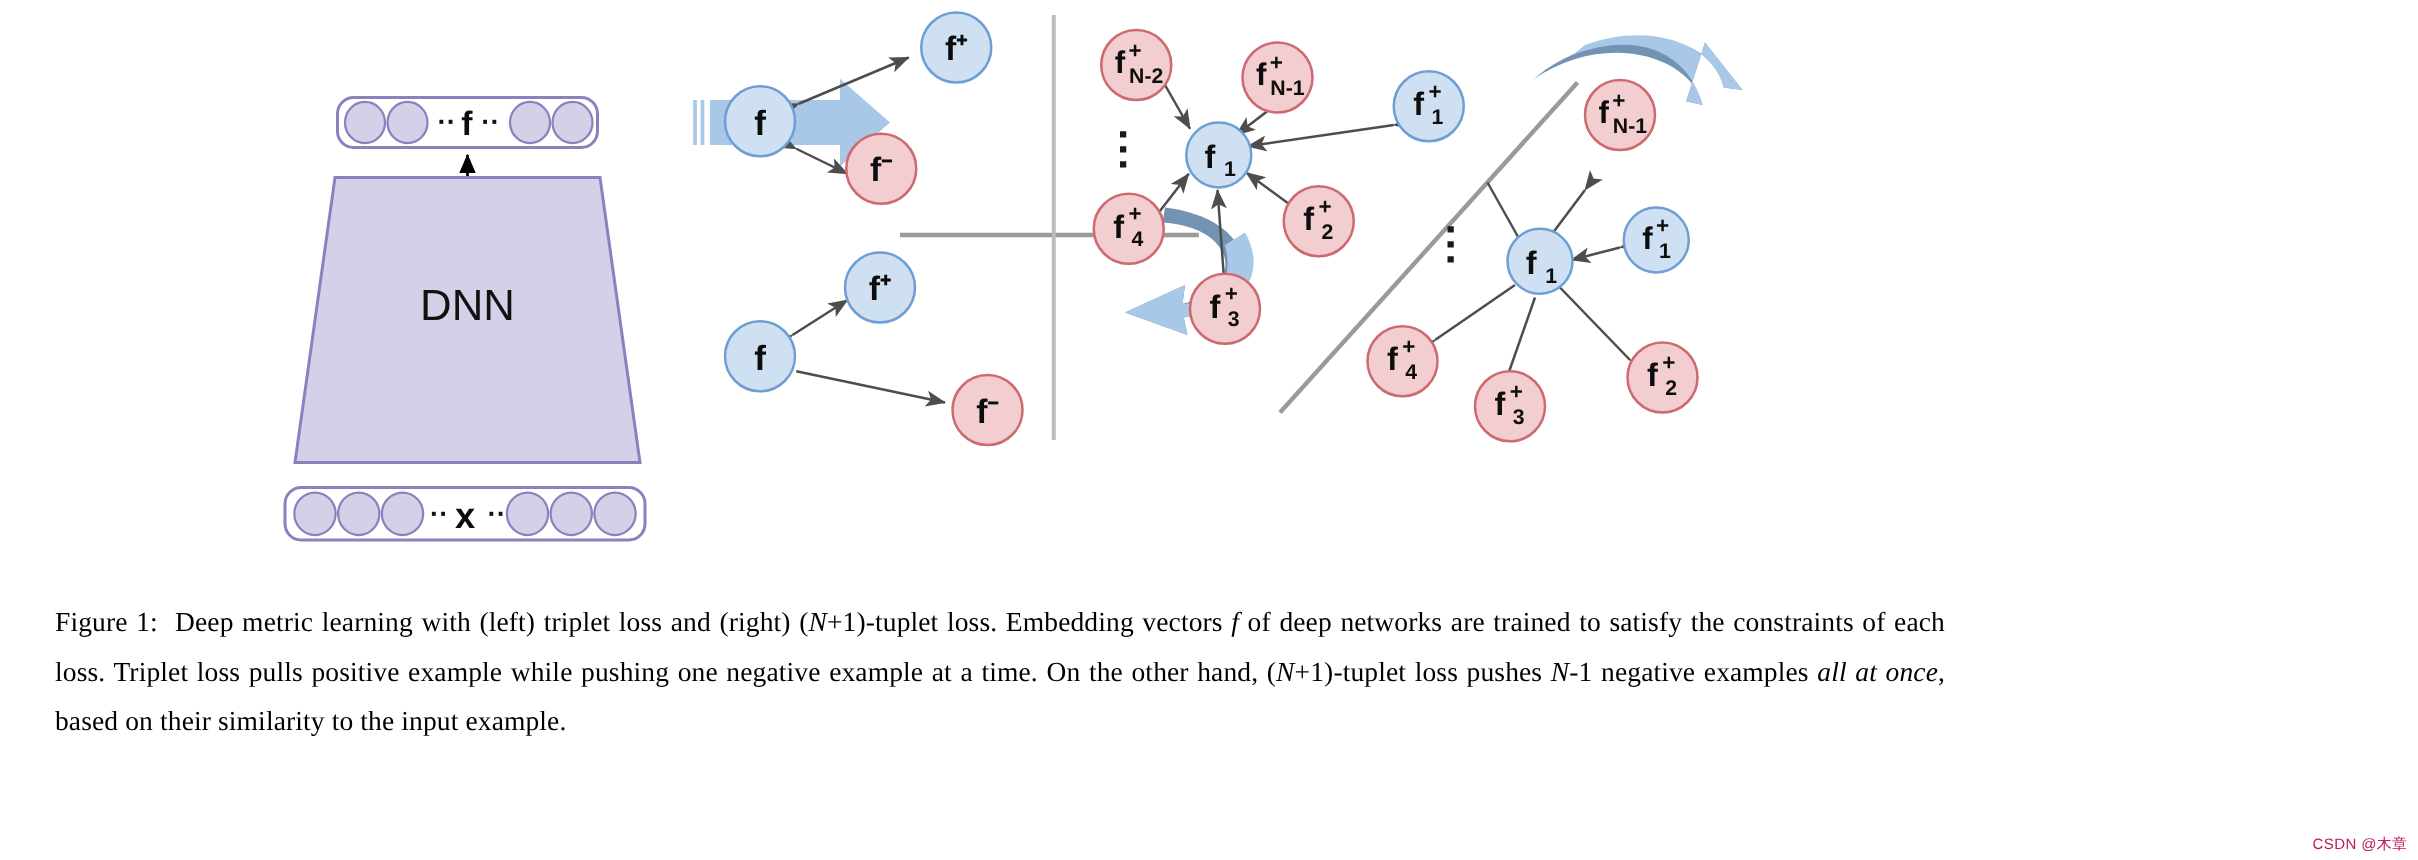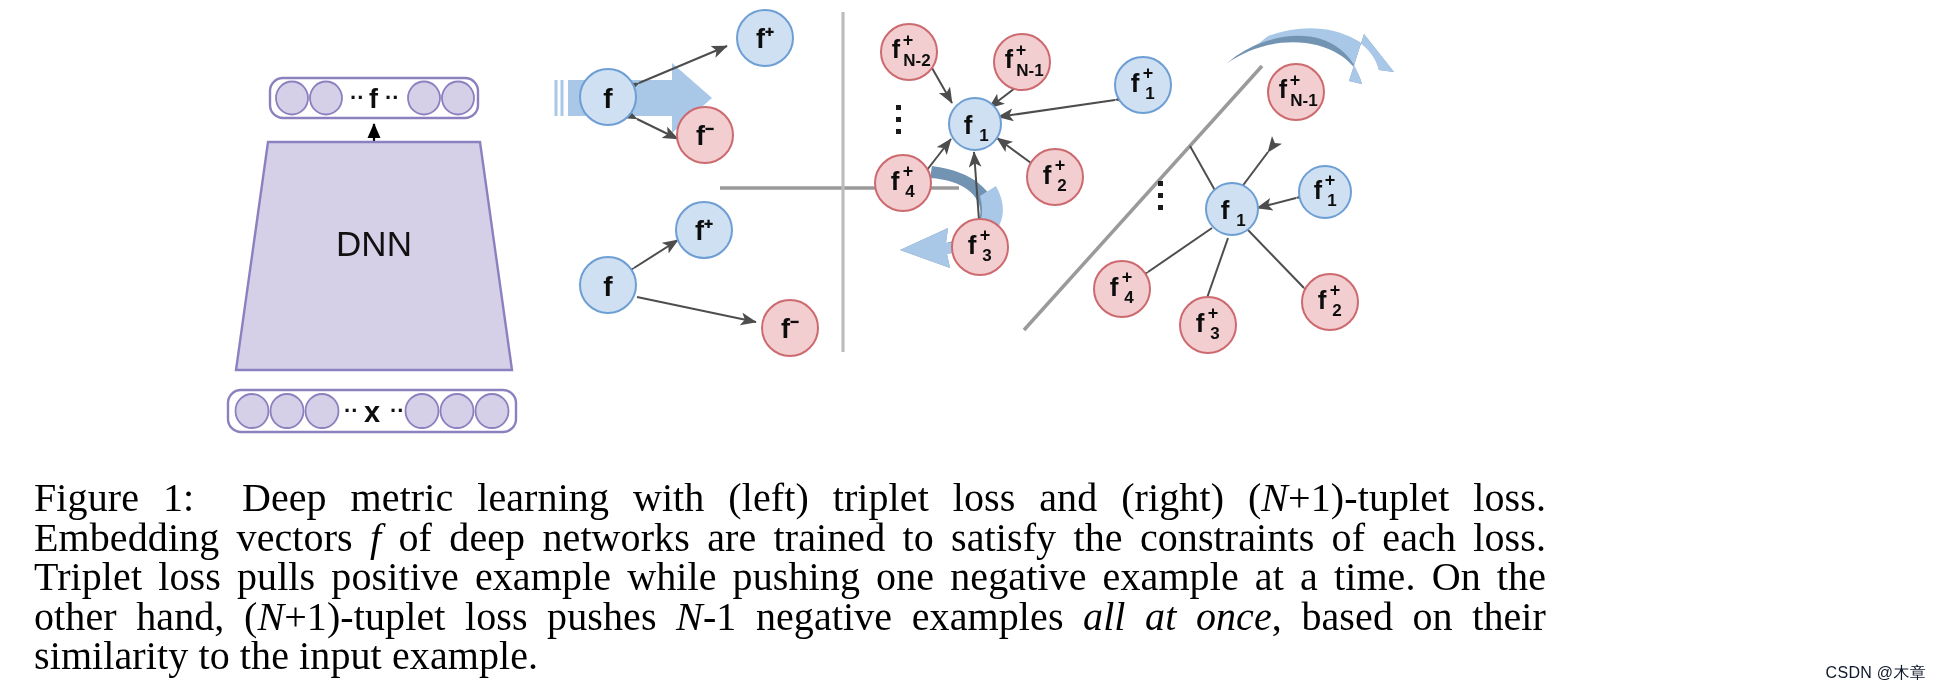--- a/index.html
+++ b/index.html
@@ -2,33 +2,33 @@
 <html><head>
 <meta charset="utf-8">
 <style>
   html,body{margin:0;padding:0;background:#ffffff;}
   body{width:1934px;height:688px;font-family:"Liberation Serif",serif;position:relative;overflow:hidden;}
   #fig{position:absolute;left:0;top:0;width:1934px;height:688px;}
   .figwrap{position:absolute;left:0;top:0;width:1580px;height:470px;}
   svg.diagram{position:absolute;left:0;top:0;width:1580px;height:470px;}
 
   .caption{
-    position:absolute;left:34px;top:478px;width:1512px;
+    position:absolute;left:44px;top:478px;width:1512px;
     font-family:"Liberation Serif",serif;
-    font-size:40px;line-height:39.5px;color:#000;
+    font-size:22px;line-height:39.5px;color:#000;
     text-align:justify;text-align-last:left;
     letter-spacing:0.1px;
   }
   .caption i{font-style:italic;}
   .caption .mathit{font-style:italic;font-family:"Liberation Serif",serif;}
 
   .watermark{
     position:absolute;right:8px;bottom:4px;
     font-family:"Liberation Sans",sans-serif;
-    font-size:16px;color:#0f172a;letter-spacing:0.3px;
+    font-size:12px;color:#be185d;letter-spacing:0.3px;
   }
   .node-label{font-family:"Liberation Sans",sans-serif;font-weight:bold;fill:#0d0d0d;}
   .dnn-label{font-family:"Liberation Sans",sans-serif;fill:#111;}
   .dotdot{font-family:"Liberation Sans",sans-serif;font-weight:bold;fill:#111;}
 </style>
 </head>
 <body>
 
 <div id="fig">
 

